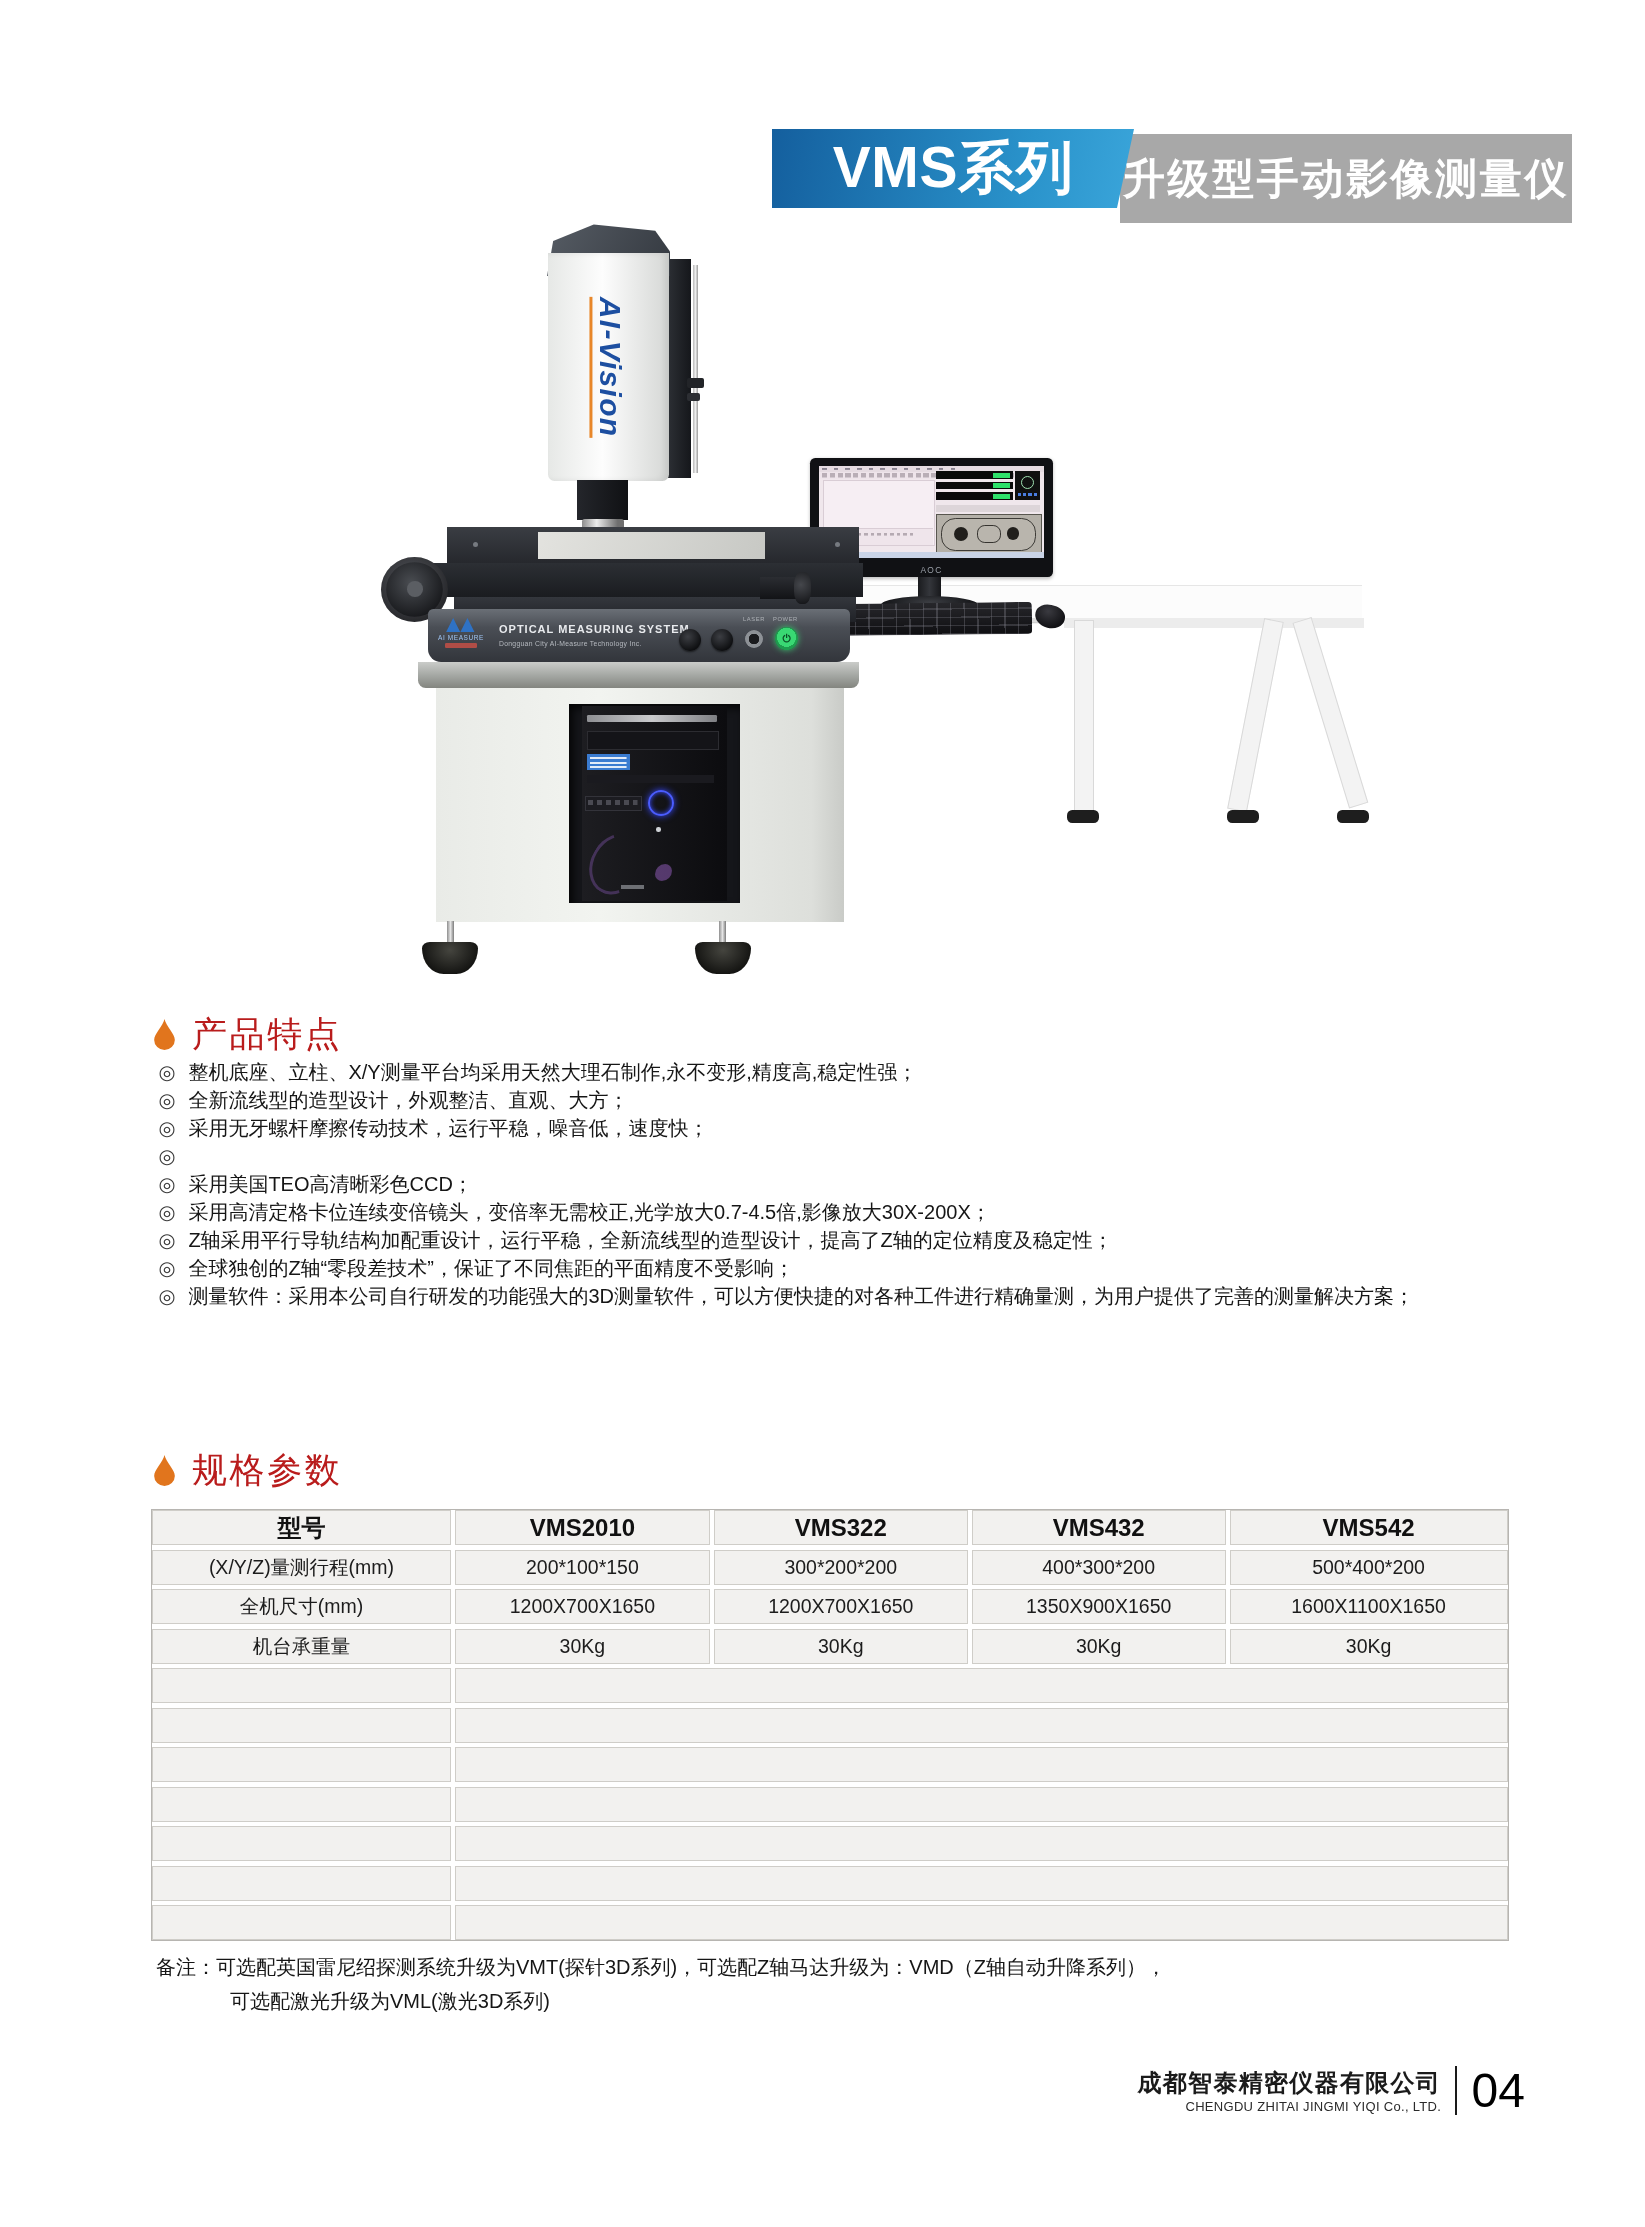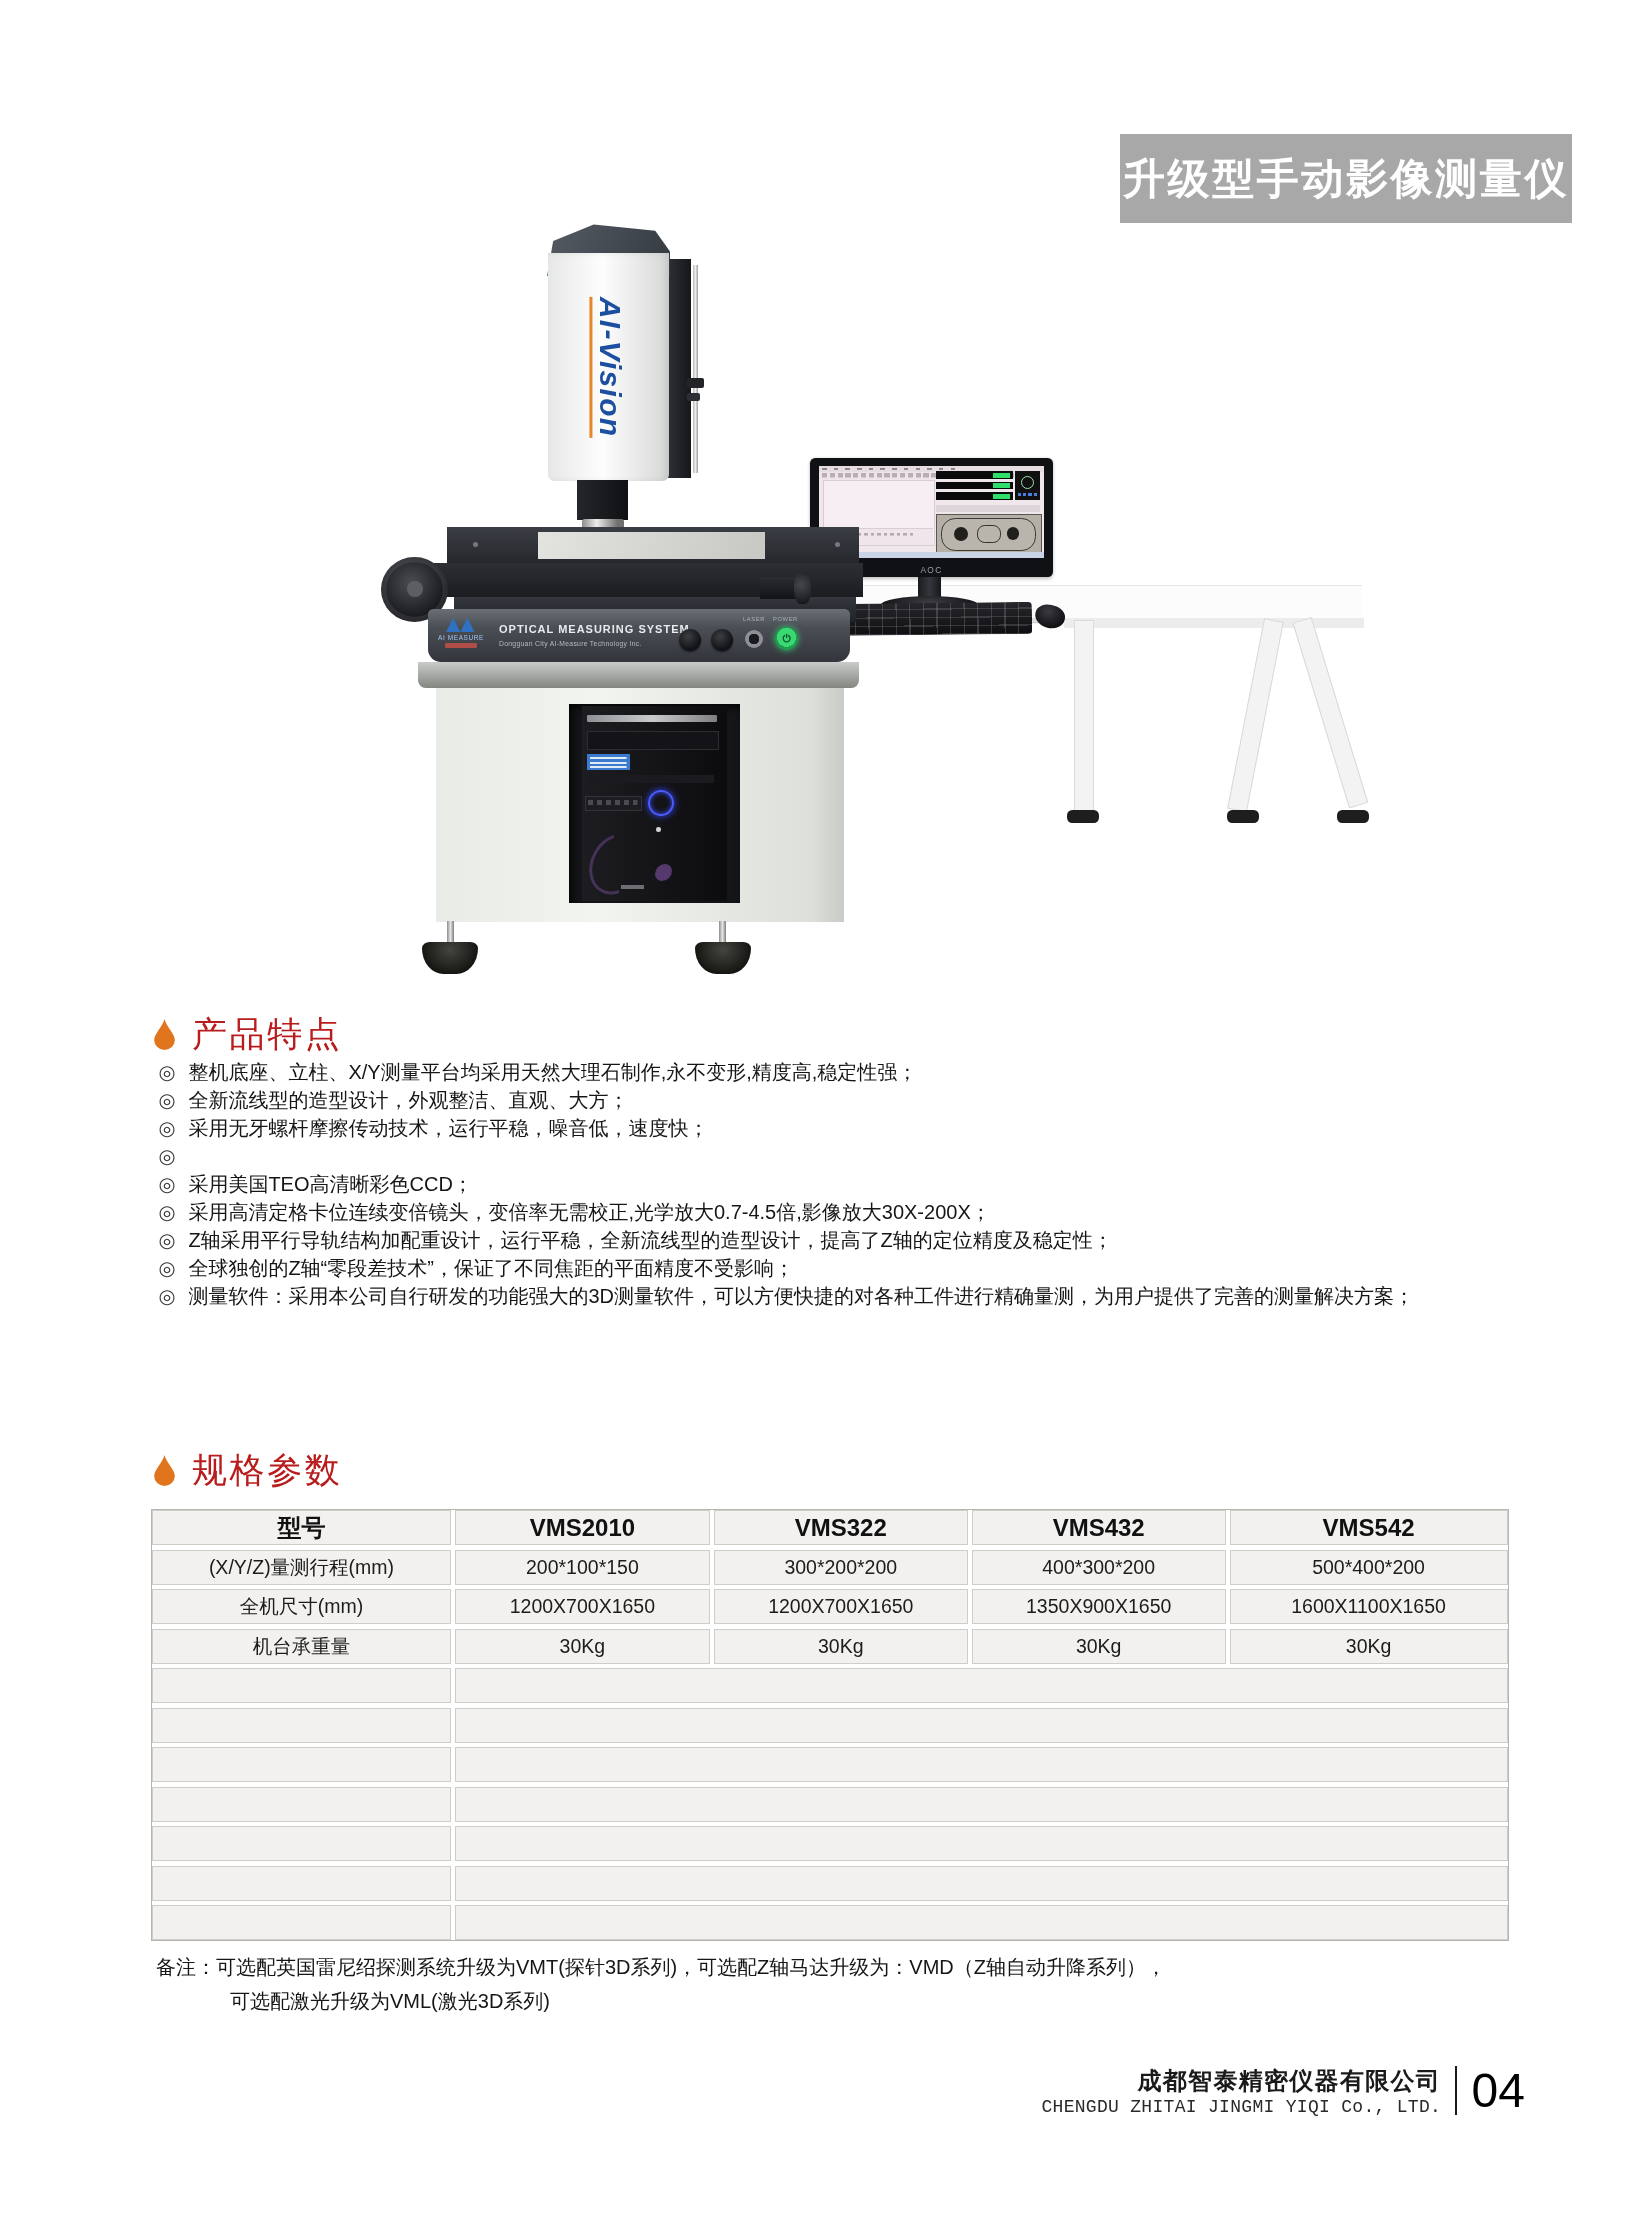--- a/index.html
+++ b/index.html
@@ -33,21 +33,21 @@
   .cell.hdr{font-weight:bold;font-size:24px;color:#111;}
   .span4{grid-column:2 / span 4;}
 
   .note{position:absolute;left:156px;top:1950px;font-size:20px;color:#161616;line-height:34px;white-space:nowrap;}
   .note .l2{padding-left:74px;}
 
   
   .footer{position:absolute;right:121px;top:2063px;display:flex;align-items:center;gap:14.3px;}
   .footer .co{text-align:right;}
   .footer .cn{font-size:24px;font-weight:bold;color:#1a1a1a;letter-spacing:1.3px;}
-  .footer .en{font-size:18px;color:#2a2a2a;letter-spacing:0.3px;margin-top:0;font-family:Liberation Mono, monospace;}
+  .footer .en{font-size:13px;color:#2a2a2a;letter-spacing:0.3px;margin-top:0;}
   .footer .bar{width:1.9px;height:49px;background:#1a1a1a;}
   .footer .pg{font-size:48px;color:#000000;}
 
   
   .photo{position:absolute;left:350px;top:214px;width:1038px;height:785px;}
   .photo *{position:absolute;}
 
   
   .desk-top{left:428px;top:371px;width:584px;height:32px;background:#fcfcfc;border-top:1.3px solid #e6e6e6;border-bottom:4.5px solid #dedede;box-shadow:0 1.3px 0 #cfcfcf;}
   .desk-rail{left:714px;top:404px;width:300px;height:10.4px;background:#ececec;}
@@ -149,20 +149,23 @@
   .fc1{left:72px;} .fc2{left:345px;}
 </style>
 </head>
 <body>
 
 <div id="page">
 
   <div class="hdr-gray">
     <span>升级型手动影像测量仪</span>
   </div>
+  <div class="hdr-blue">
+    <span>VMS系列</span>
+  </div>
 
   <div class="photo">
 
     <div class="desk-top"></div>
     <div class="desk-rail"></div>
     <div class="leg l1"></div>
     <div class="leg r1"></div>
     <div class="leg r2"></div>
     <div class="leg-foot lf1"></div>
     <div class="leg-foot lf2"></div>

